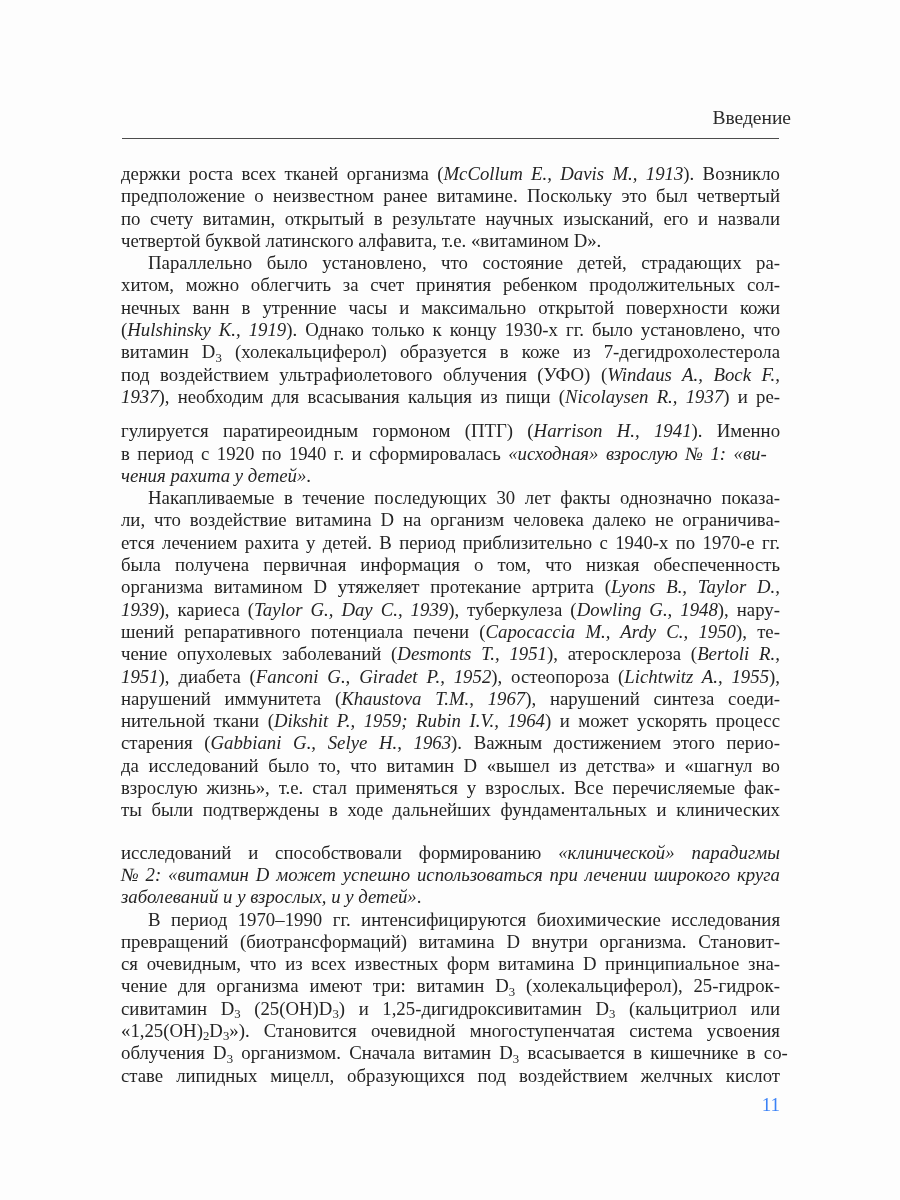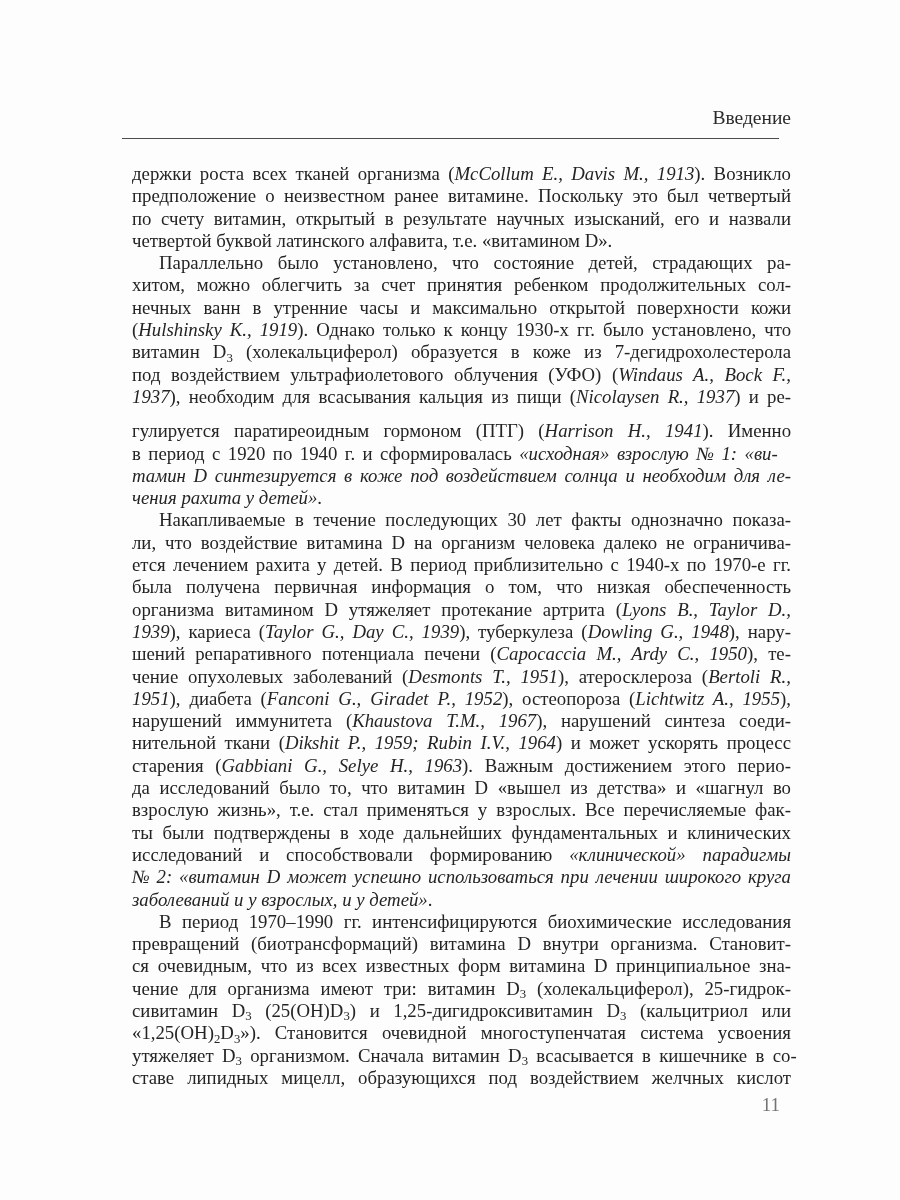--- a/index.html
+++ b/index.html
@@ -24,21 +24,21 @@
     color: #2b2b2b;
   }
   .header-rule {
     position: absolute;
     left: 122px; top: 138px; width: 657px;
     height: 1px;
     background: #4c4c4c;
   }
   .body-text {
     position: absolute;
-    left: 132px; top: 163px; width: 659px;
+    left: 121px; top: 163px; width: 659px;
   }
   .paragraph { margin: 0; padding: 0; }
   .line {
     font-size: 18.8px;
     line-height: 22.3px;
     white-space: nowrap;
     text-align: left;
   }
   .line.first { text-indent: 27px; }
   .it { font-style: italic; }
@@ -47,21 +47,21 @@
     line-height: 0;
     position: relative;
     top: 0.27em;
     letter-spacing: 0;
   }
   .page-number {
     position: absolute;
     left: 121px; top: 1094px; width: 659px;
     text-align: right;
     font-size: 19px;
-    color: #737373;
+    color: #3b82f6;
   }
 </style>
 </head>
 <body>
 
 <div class="page">
   <div class="running-head">Введение</div>
   <div class="header-rule"></div>
   <div class="body-text">
       <div class="paragraph">
@@ -73,48 +73,47 @@
       <div class="paragraph">
         <div class="line first" style="word-spacing: 9.81px; font-family: Liberation Serif, serif;"><span><span>Параллельно было установлено, что состояние детей, страдающих ра-</span></span></div>
         <div class="line" style="word-spacing: 7.09px;"><span><span>хитом, можно облегчить за счет принятия ребенком продолжительных сол-</span></span></div>
         <div class="line" style="word-spacing: 7.33px;"><span><span>нечных ванн в утренние часы и максимально открытой поверхности кожи</span></span></div>
         <div class="line" style="word-spacing: 3.3px;"><span><span>(</span><span class="it">Hulshinsky K., 1919</span><span>). Однако только к концу 1930-х гг. было установлено, что</span></span></div>
         <div class="line" style="word-spacing: 8.47px;"><span><span>витамин D</span><span class="sub">3</span><span> (холекальциферол) образуется в коже из 7-дегидрохолестерола</span></span></div>
         <div class="line" style="word-spacing: 5.84px;"><span><span>под воздействием ультрафиолетового облучения (УФО) (</span><span class="it">Windaus A., Bock F.,</span></span></div>
         <div class="line" style="word-spacing: 3.53px;"><span><span class="it">1937</span><span>), необходим для всасывания кальция из пищи (</span><span class="it">Nicolaysen R., 1937</span><span>) и ре-</span></span></div>
         <div class="line" style="word-spacing: 9.57px; margin-top: 12px;"><span><span>гулируется паратиреоидным гормоном (ПТГ) (</span><span class="it">Harrison H., 1941</span><span>). Именно</span></span></div>
         <div class="line" style="word-spacing: 2.77px;"><span><span>в период с 1920 по 1940 г. и сформировалась </span><span class="it">«исходная» взрослую № 1: «ви-</span></span></div>
-        <div class="line" style="word-spacing: 2.98px;"><span><span class="it">тамин D синтезируется в коже под воздействием солнца и необходим для ле-</span></span></div>
         <div class="line"><span><span class="it">чения рахита у детей»</span><span>.</span></span></div>
       </div>
       <div class="paragraph">
         <div class="line first" style="word-spacing: 4.87px;"><span><span>Накапливаемые в течение последующих 30 лет факты однозначно показа-</span></span></div>
         <div class="line" style="word-spacing: 4.21px;"><span><span>ли, что воздействие витамина D на организм человека далеко не ограничива-</span></span></div>
         <div class="line" style="word-spacing: 2.65px;"><span><span>ется лечением рахита у детей. В период приблизительно с 1940-х по 1970-е гг.</span></span></div>
         <div class="line" style="word-spacing: 9.37px;"><span><span>была получена первичная информация о том, что низкая обеспеченность</span></span></div>
         <div class="line" style="word-spacing: 6.13px; text-align: center;"><span><span>организма витамином D утяжеляет протекание артрита (</span><span class="it">Lyons B., Taylor D.,</span></span></div>
         <div class="line" style="word-spacing: 3.3px;"><span><span class="it">1939</span><span>), кариеса (</span><span class="it">Taylor G., Day C., 1939</span><span>), туберкулеза (</span><span class="it">Dowling G., 1948</span><span>), нару-</span></span></div>
         <div class="line" style="word-spacing: 5.51px;"><span><span>шений репаративного потенциала печени (</span><span class="it">Capocaccia M., Ardy C., 1950</span><span>), те-</span></span></div>
         <div class="line" style="word-spacing: 5.09px;"><span><span>чение опухолевых заболеваний (</span><span class="it">Desmonts T., 1951</span><span>), атеросклероза (</span><span class="it">Bertoli R.,</span></span></div>
         <div class="line" style="word-spacing: 4.17px;"><span><span class="it">1951</span><span>), диабета (</span><span class="it">Fanconi G., Giradet P., 1952</span><span>), остеопороза (</span><span class="it">Lichtwitz A., 1955</span><span>),</span></span></div>
         <div class="line" style="word-spacing: 9px;"><span><span>нарушений иммунитета (</span><span class="it">Khaustova T.M., 1967</span><span>), нарушений синтеза соеди-</span></span></div>
         <div class="line" style="word-spacing: 3.85px;"><span><span>нительной ткани (</span><span class="it">Dikshit P., 1959; Rubin I.V., 1964</span><span>) и может ускорять процесс</span></span></div>
         <div class="line" style="word-spacing: 6.95px;"><span><span>старения (</span><span class="it">Gabbiani G., Selye H., 1963</span><span>). Важным достижением этого перио-</span></span></div>
         <div class="line" style="word-spacing: 4.81px;"><span><span>да исследований было то, что витамин D «вышел из детства» и «шагнул во</span></span></div>
         <div class="line" style="word-spacing: 4.25px;"><span><span>взрослую жизнь», т.е. стал применяться у взрослых. Все перечисляемые фак-</span></span></div>
         <div class="line" style="word-spacing: 4.95px;"><span><span>ты были подтверждены в ходе дальнейших фундаментальных и клинических</span></span></div>
-        <div class="line" style="word-spacing: 12.21px;"><span><span>исследований и способствовали формированию </span><span class="it">«клинической» парадигмы</span></span></div>
+        <div class="line" style="word-spacing: 12.21px; margin-top: 20px;"><span><span>исследований и способствовали формированию </span><span class="it">«клинической» парадигмы</span></span></div>
         <div class="line" style="word-spacing: 2.16px;"><span><span class="it">№ 2: «витамин D может успешно использоваться при лечении широкого круга</span></span></div>
         <div class="line"><span><span class="it">заболеваний и у взрослых, и у детей»</span><span>.</span></span></div>
       </div>
       <div class="paragraph">
         <div class="line first" style="word-spacing: 5.77px; text-align: right;"><span><span>В период 1970–1990 гг. интенсифицируются биохимические исследования</span></span></div>
         <div class="line" style="word-spacing: 7.01px;"><span><span>превращений (биотрансформаций) витамина D внутри организма. Становит-</span></span></div>
         <div class="line" style="word-spacing: 3.96px;"><span><span>ся очевидным, что из всех известных форм витамина D принципиальное зна-</span></span></div>
         <div class="line" style="word-spacing: 6.18px;"><span><span>чение для организма имеют три: витамин D</span><span class="sub">3</span><span> (холекальциферол), 25-гидрок-</span></span></div>
         <div class="line" style="word-spacing: 8.88px;"><span><span>сивитамин D</span><span class="sub">3</span><span> (25(OH)D</span><span class="sub">3</span><span>) и 1,25-дигидроксивитамин D</span><span class="sub">3</span><span> (кальцитриол или</span></span></div>
         <div class="line" style="word-spacing: 9.53px;"><span><span>«1,25(OH)</span><span class="sub">2</span><span>D</span><span class="sub">3</span><span>»). Становится очевидной многоступенчатая система усвоения</span></span></div>
-        <div class="line" style="word-spacing: 3.6px;"><span><span>утяжеляет D</span><span class="sub">3</span><span> организмом. Сначала витамин D</span><span class="sub">3</span><span> всасывается в кишечнике в со-</span></span></div>
+        <div class="line" style="word-spacing: 3.6px;"><span><span>облучения D</span><span class="sub">3</span><span> организмом. Сначала витамин D</span><span class="sub">3</span><span> всасывается в кишечнике в со-</span></span></div>
         <div class="line" style="word-spacing: 8.3px;"><span><span>ставе липидных мицелл, образующихся под воздействием желчных кислот</span></span></div>
       </div>
     </div>
   <div class="page-number">11</div>
 </div>
 
 </body></html>

